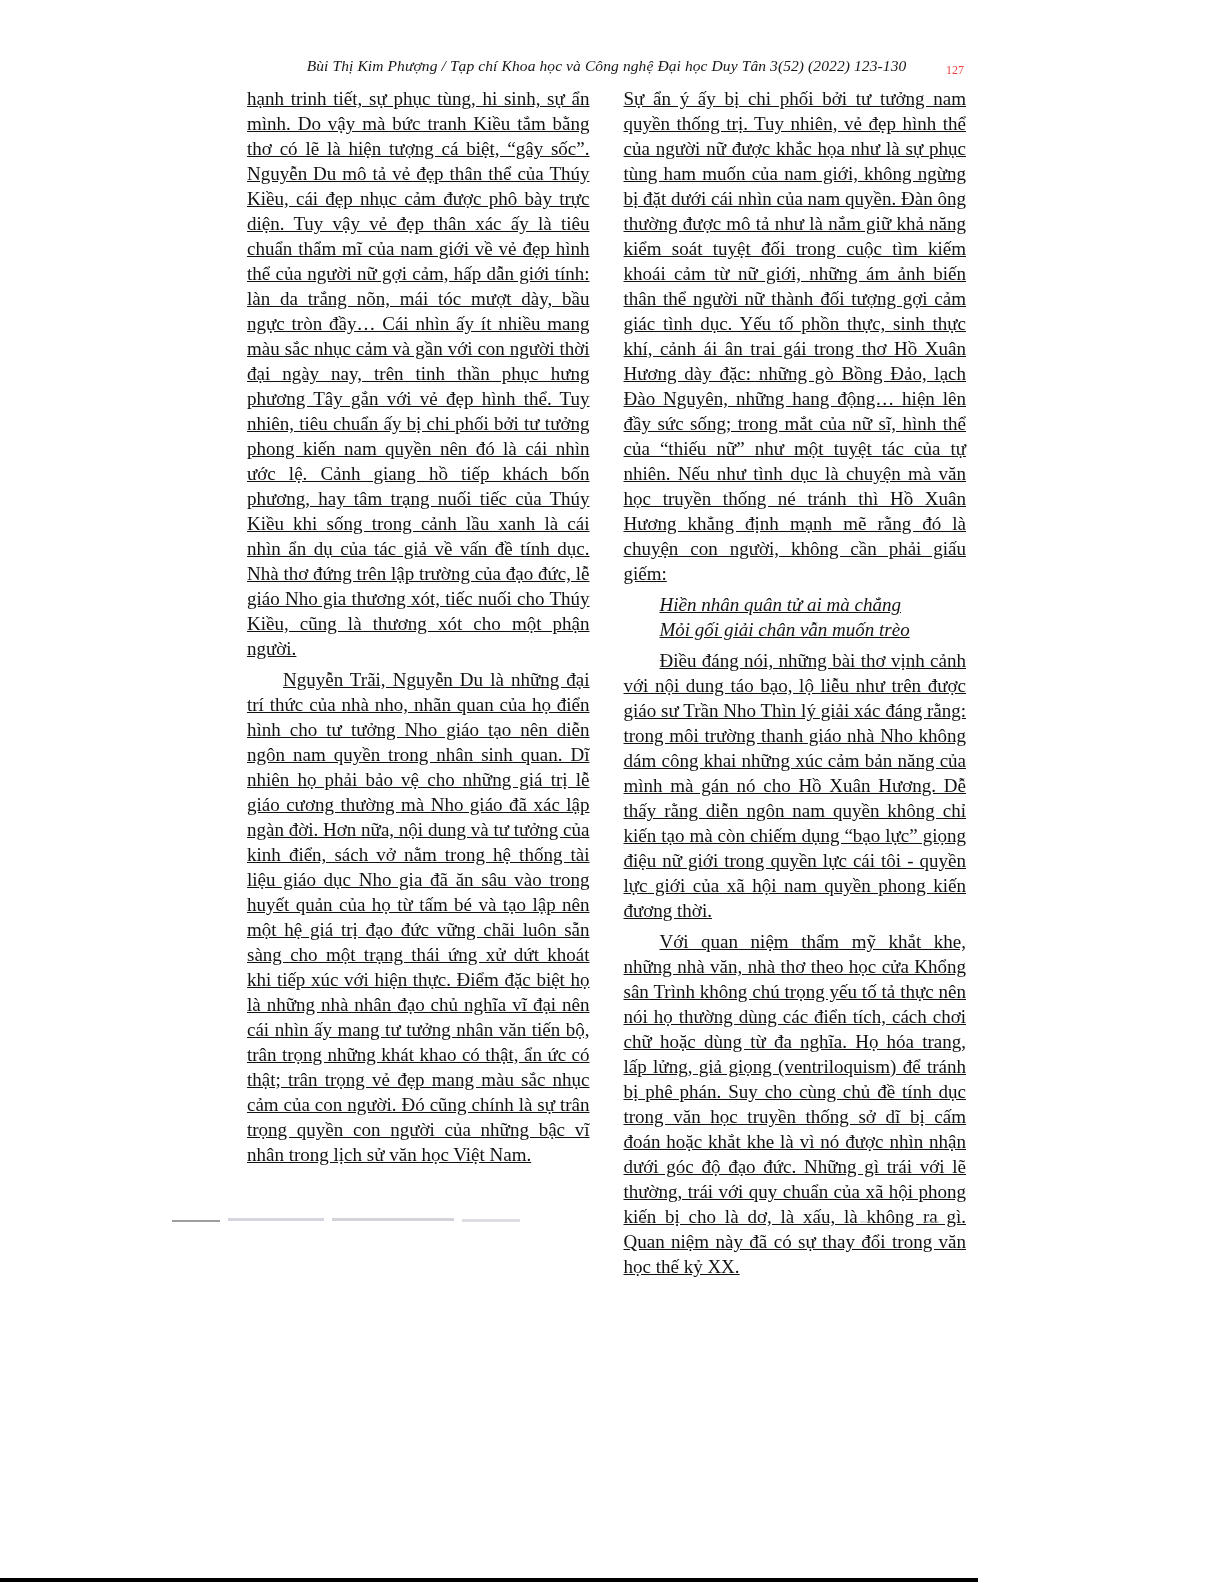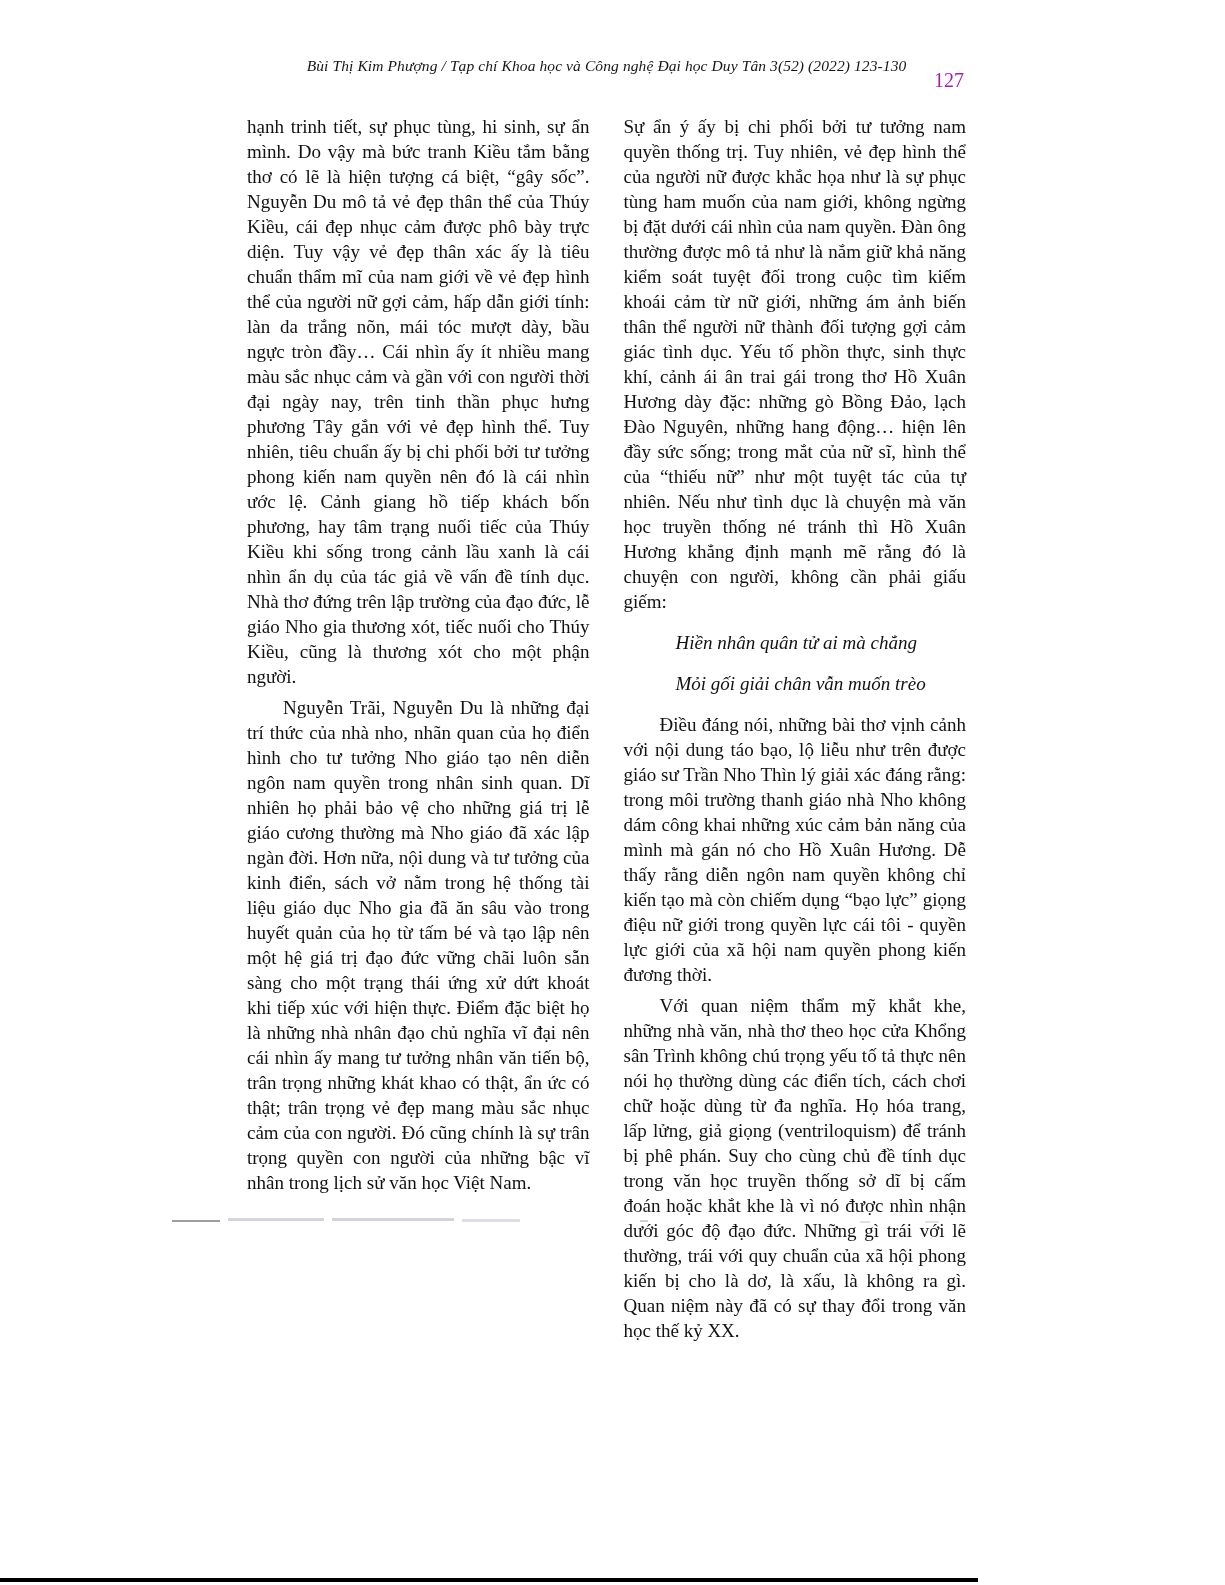--- a/index.html
+++ b/index.html
@@ -25,42 +25,43 @@
     text-align: center;
     font-style: italic;
     font-size: 15.5px;
     letter-spacing: 0.1px;
     white-space: nowrap;
     color: #161616;
   }
   .pagenum {
     position: absolute;
     right: 2px;
-    top: 12px;
-    font-size: 20px;
-    color: #a21caf;
+    top: 6px;
+    font-size: 12px;
+    color: #ef4444;
   }
   .columns {
     position: absolute;
-    top: 114px;
+    top: 86px;
     left: 247px;
     width: 719px;
     display: flex;
     gap: 34px;
+    text-decoration: underline;
   }
   .col {
     width: 345px;
     text-align: justify;
     font-size: 19px;
     line-height: 25px;
   }
   .para { margin: 0 0 6px 0; }
   .para.indent { text-indent: 36px; }
   .verse { margin: 0 0 6px 36px; font-style: italic; }
-  .verse-line { margin: 16px; text-align: left; }
+  .verse-line { margin: 0; text-align: left; }
   
   .artifact { position: absolute; pointer-events: none; }
   .a1 { top: 1220px; left: 172px; width: 48px; height: 2px; background: #8d8d8d; opacity: .85; }
   .a2 { top: 1218px; left: 228px; width: 96px; height: 3px; background: #b3b3c2; opacity: .55; }
   .a3 { top: 1218px; left: 332px; width: 122px; height: 3px; background: #a8a8b6; opacity: .5; }
   .a4 { top: 1219px; left: 462px; width: 58px; height: 3px; background: #bcbcca; opacity: .5; }
   .a5 { top: 1220px; left: 640px; width: 8px; height: 2px; background: #b0b0b0; opacity: .6; }
   .a6 { top: 1221px; left: 860px; width: 10px; height: 2px; background: #c2c2c2; opacity: .5; }
   .a7 { top: 1221px; left: 925px; width: 14px; height: 2px; background: #c2c2c2; opacity: .5; }
   .scanbar {

